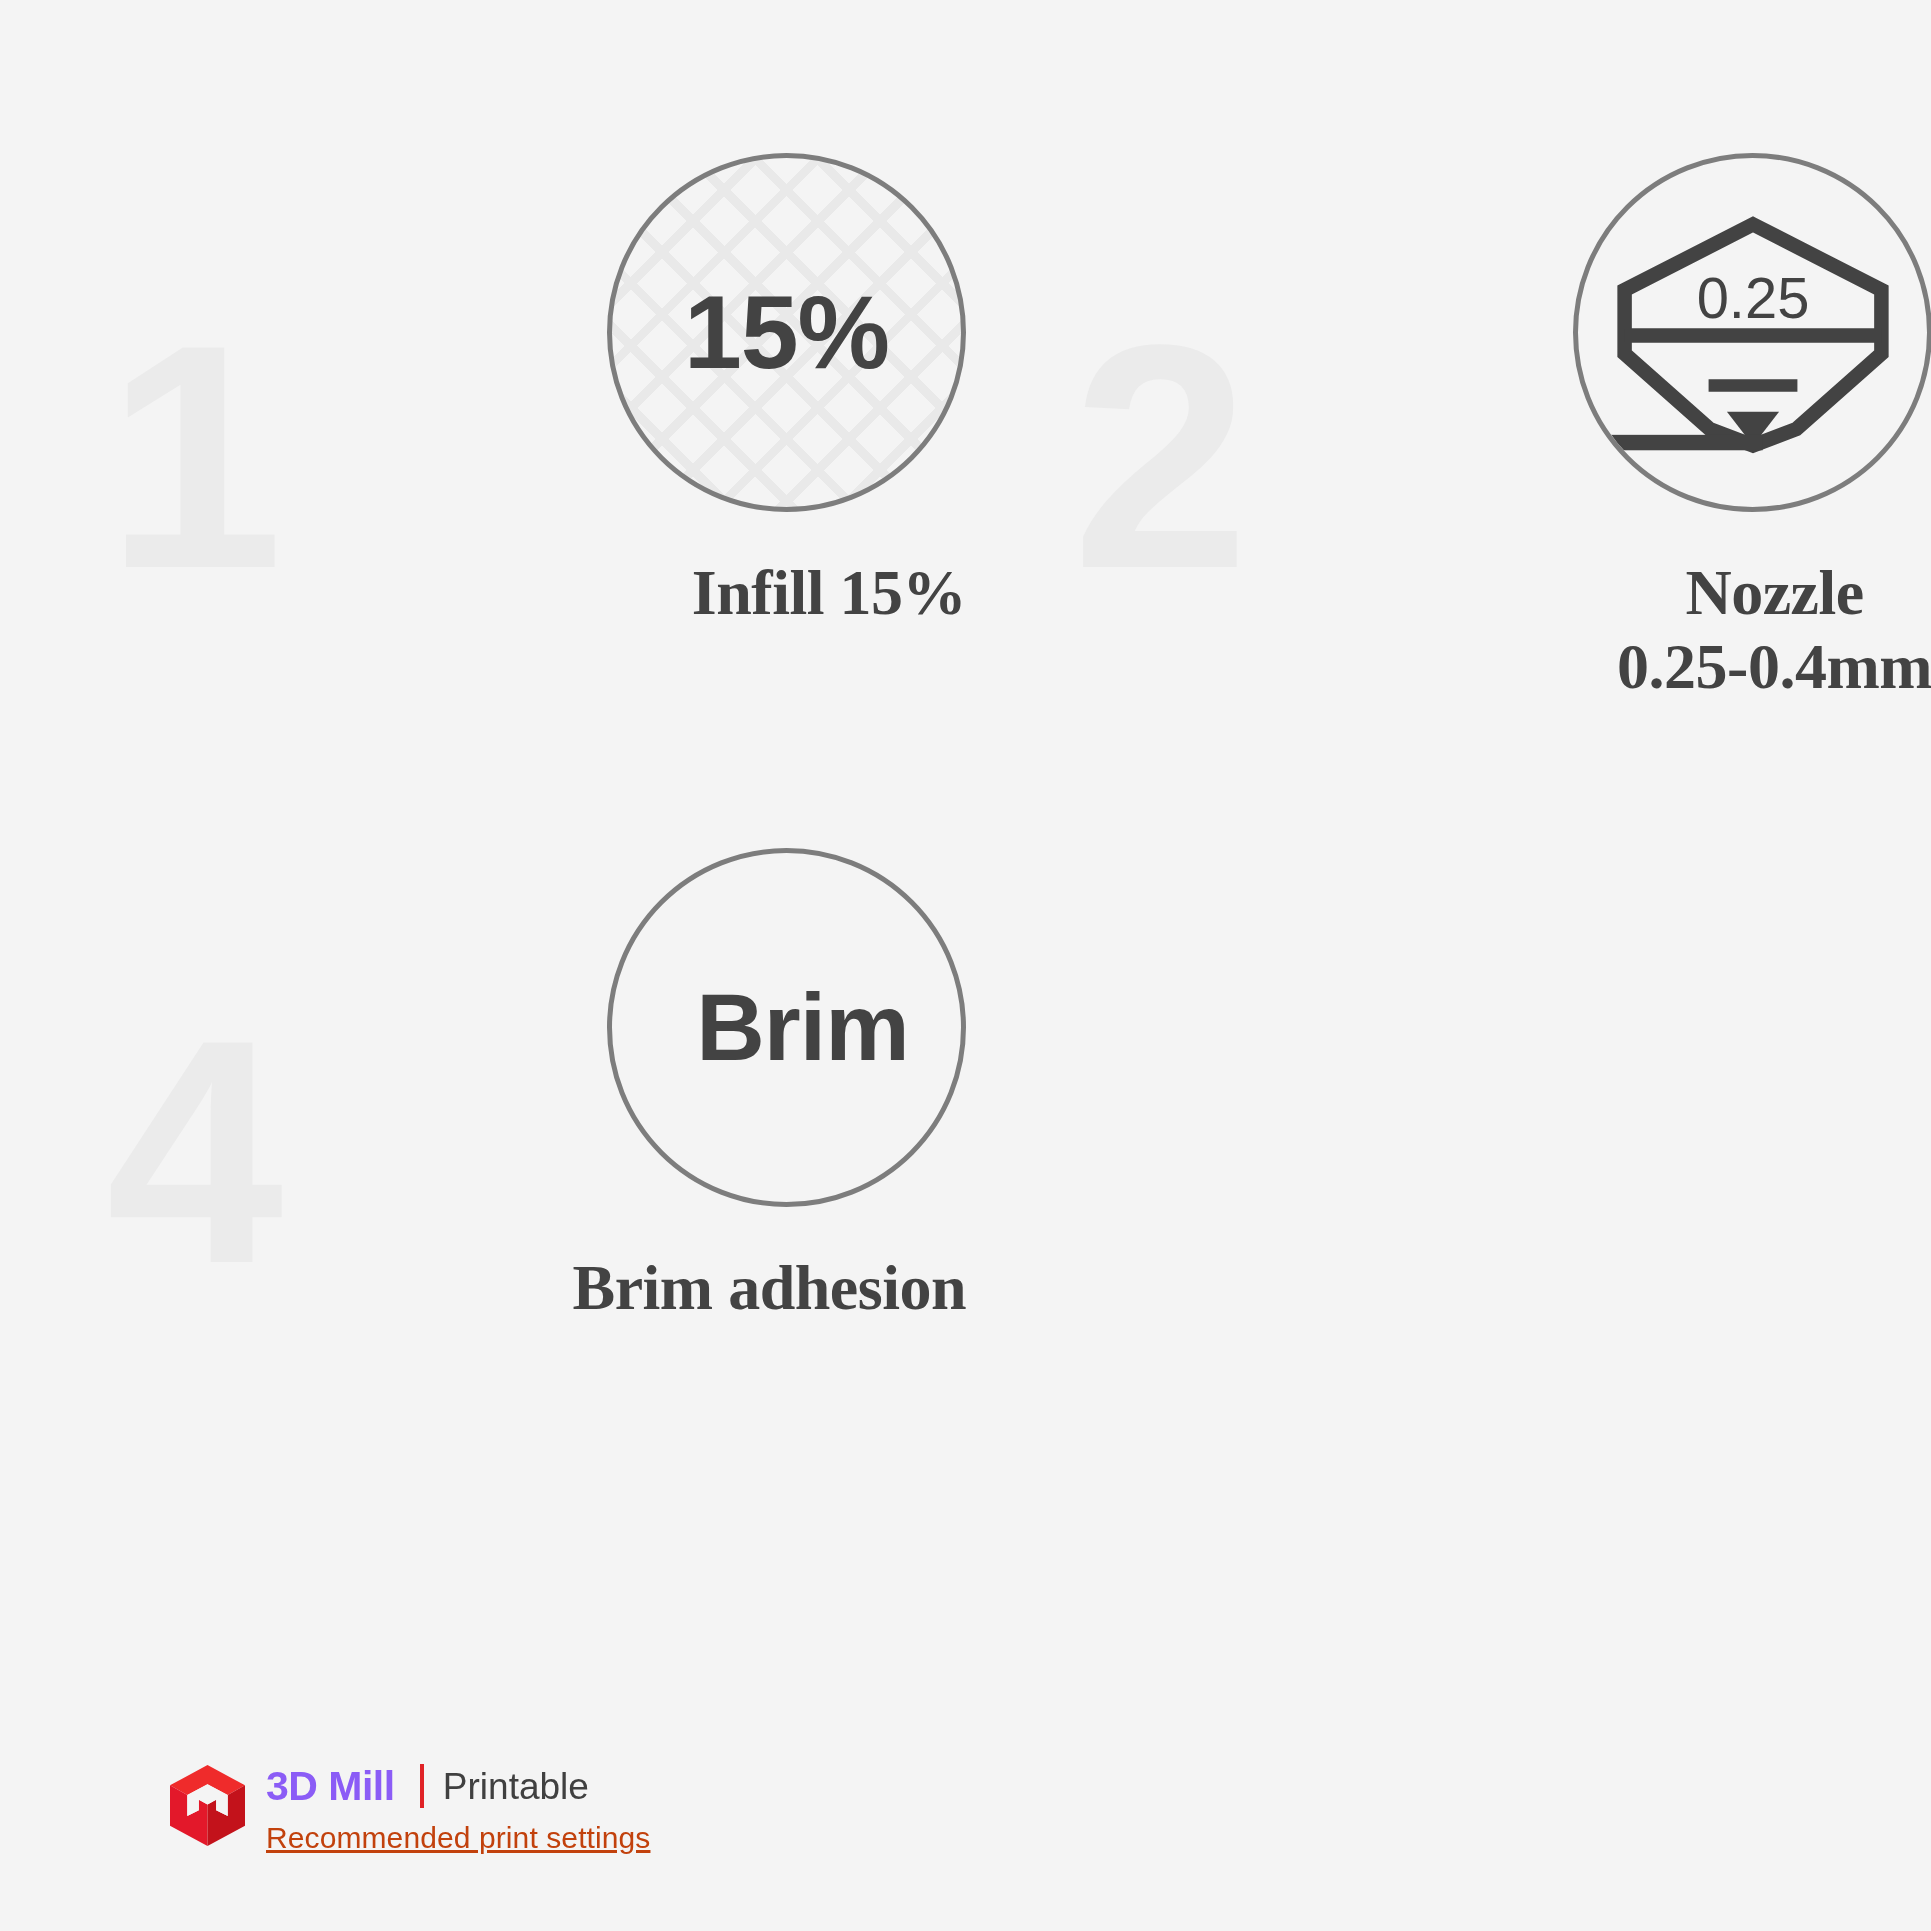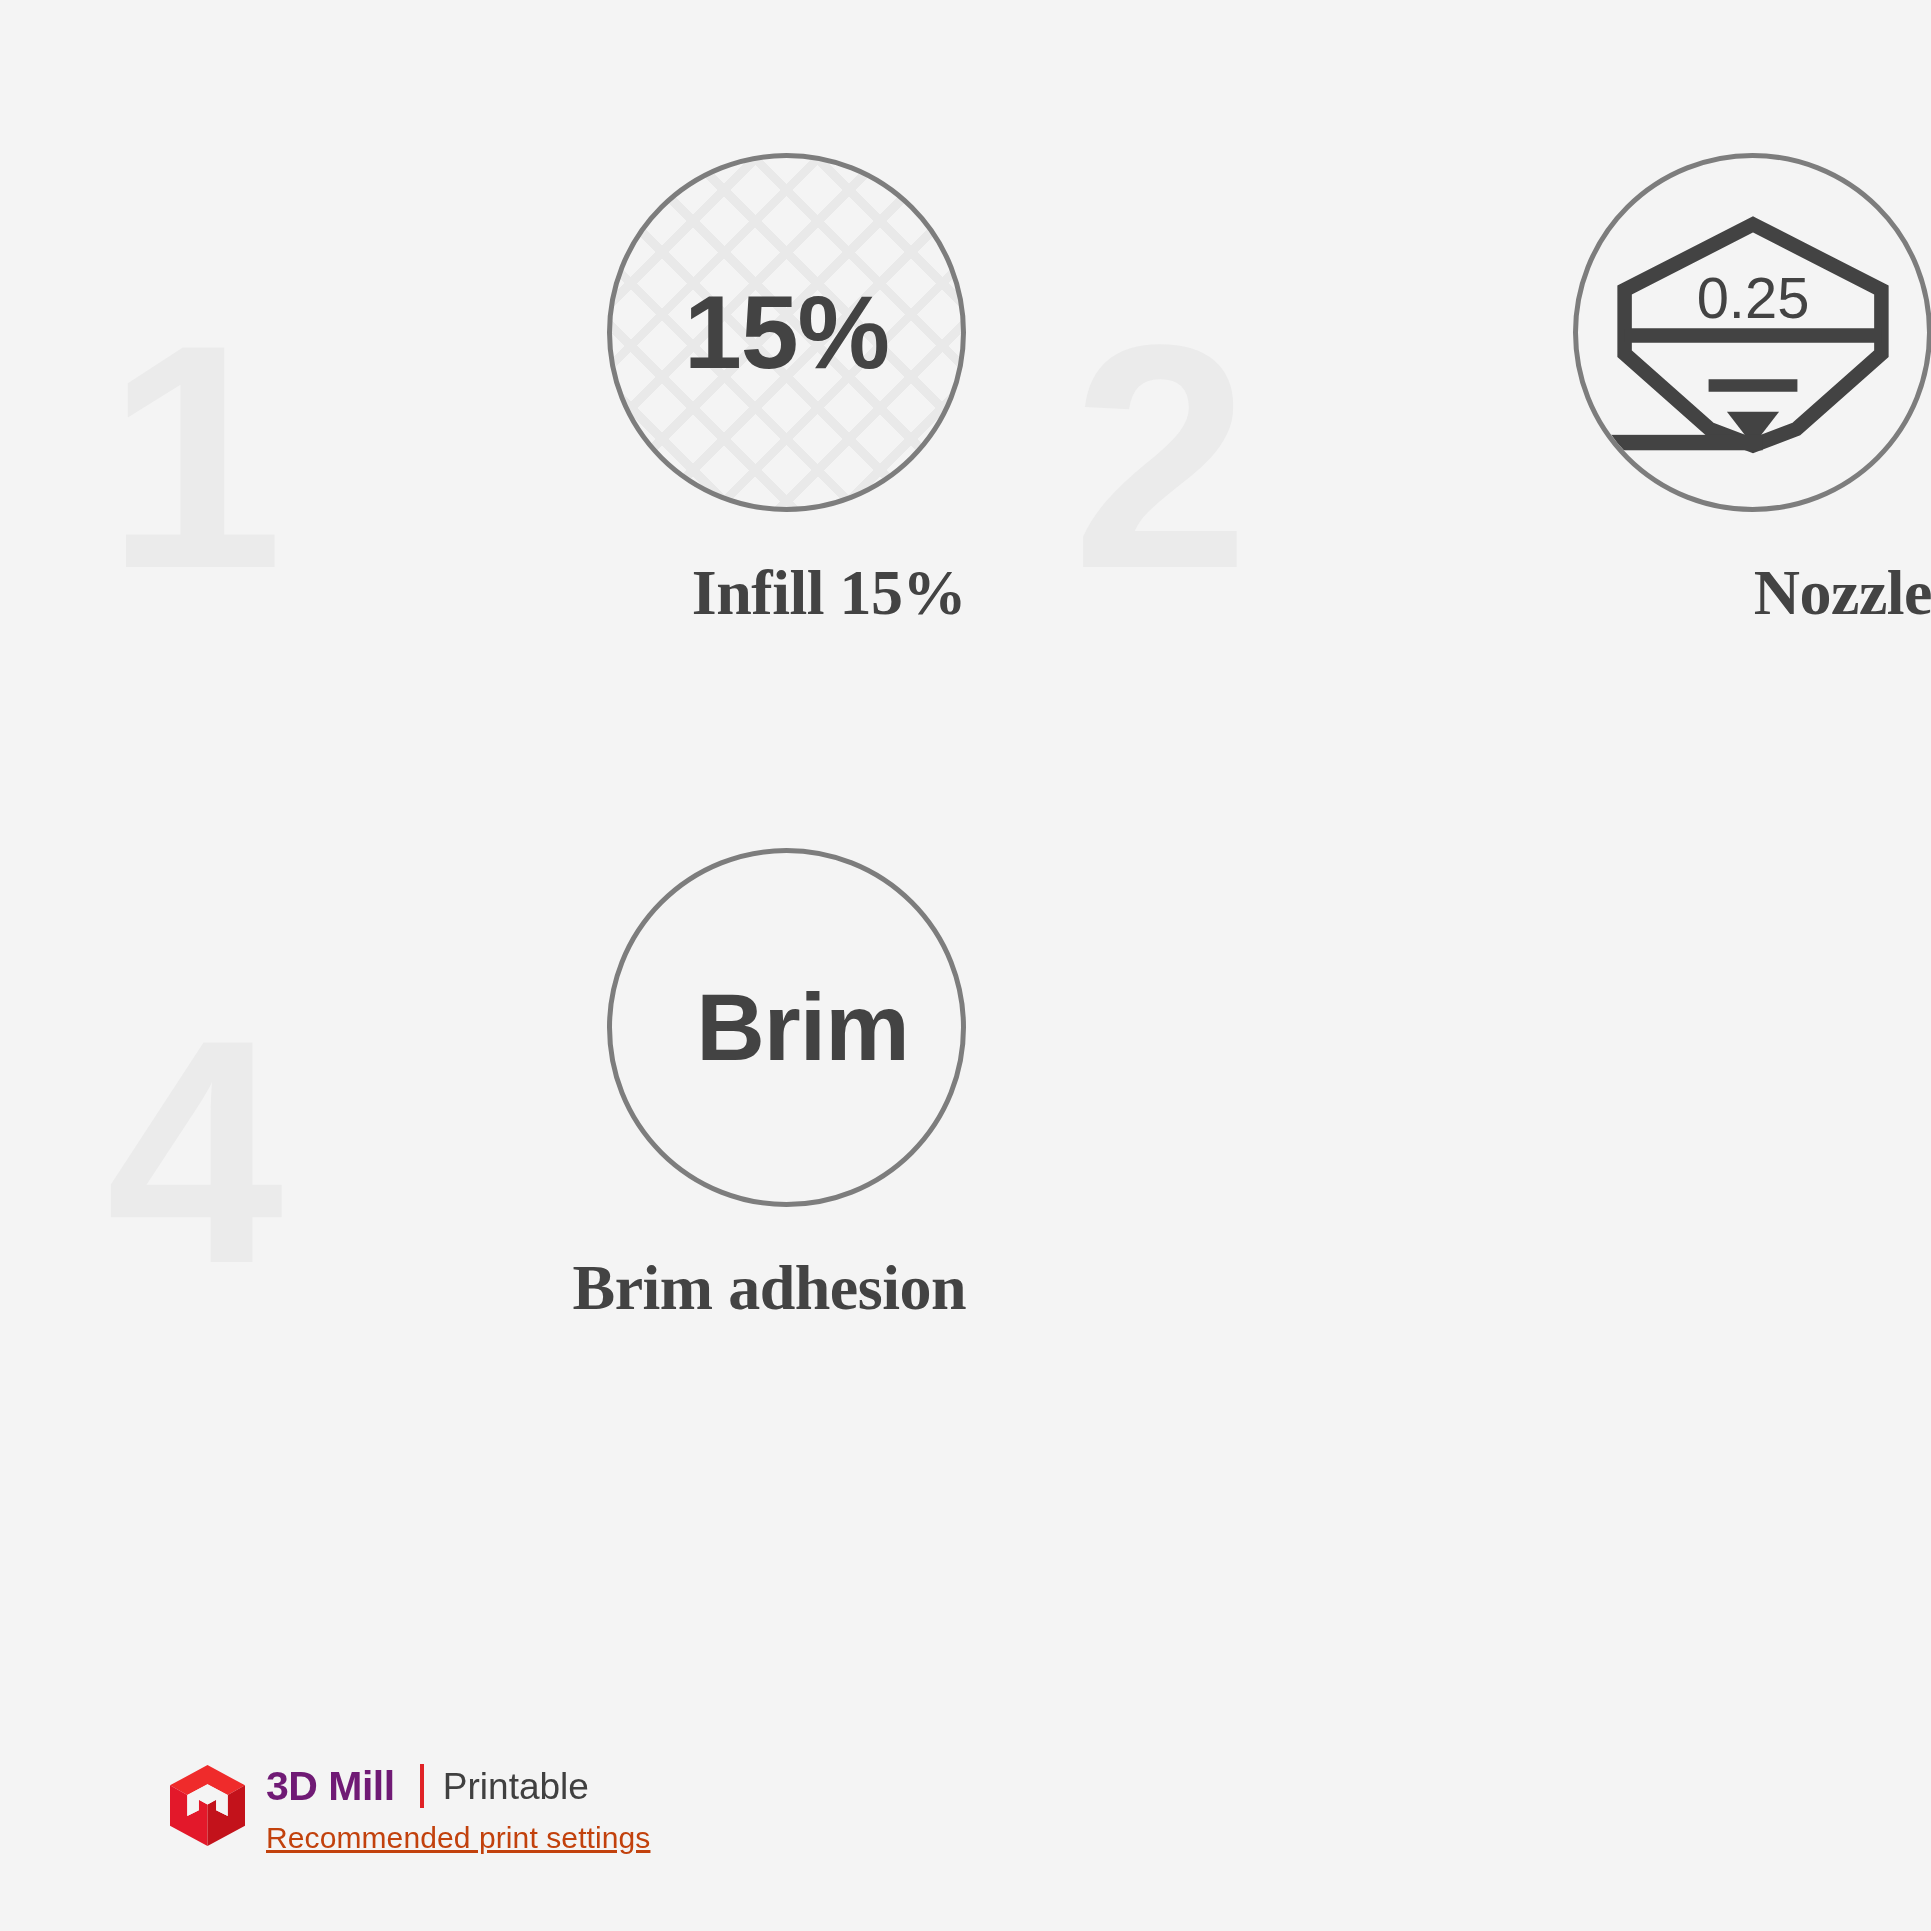--- a/index.html
+++ b/index.html
@@ -104,21 +104,21 @@
   .logo-mark{width:75px;height:81px;flex:0 0 auto;margin-top:1.9px;}
   .footer-texts{margin-left:21px;}
   .footer-top{
     display:flex;
     align-items:center;
     height:46px;
   }
   .brand{
     font-size:41px;
     font-weight:700;
-    color:#701a75;
+    color:#8b5cf6;
     letter-spacing:-0.5px;
     line-height:1;
   }
   .divider{
     width:3.9px;height:44px;
     background:#e02226;
     margin:0 19.3px 0 25px;
   }
   .sub{
     font-size:37px;
@@ -166,20 +166,21 @@
 
           <path d="M123 212 L177 212 L150 247 Z" fill="#434343"></path>
 
           <rect x="0" y="236" width="160" height="16" fill="#434343"></rect>
 
           <text x="150" y="115" text-anchor="middle" font-family="Liberation Sans, sans-serif" font-size="60" fill="#434343">0.25</text>
         </svg>
       </div>
       <div class="caption">
         <div>Nozzle</div>
+        <div>0.25-0.4mm</div>
       </div>
     </div>
 
 
     <div class="cell">
       <div class="ghost">4</div>
       <div class="circle">
         <span class="circle-text small">Brim</span>
       </div>
       <div class="caption">

